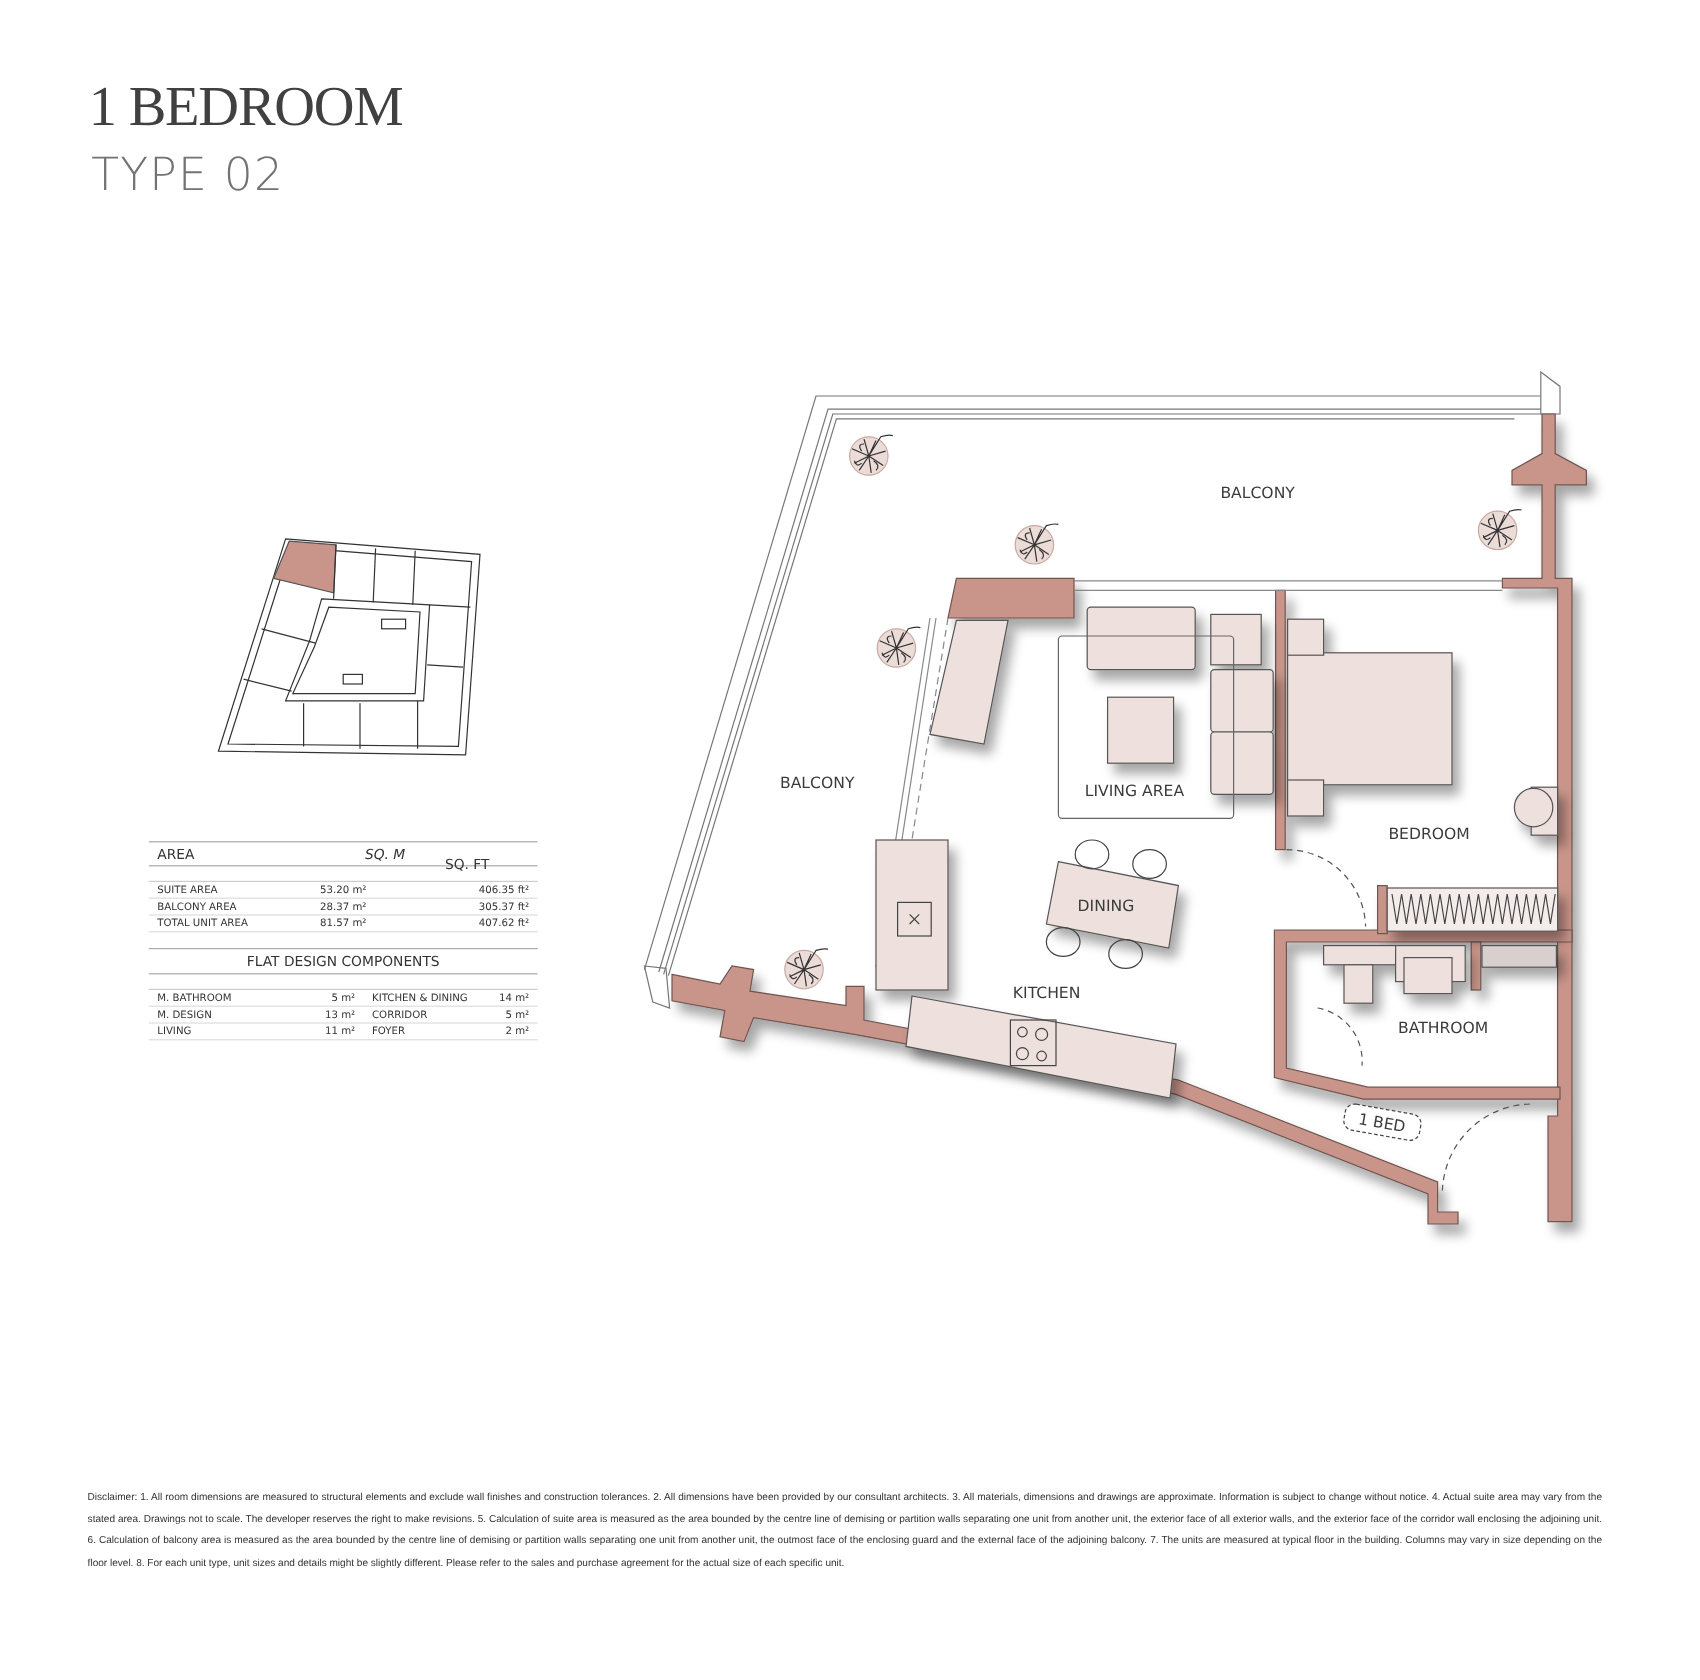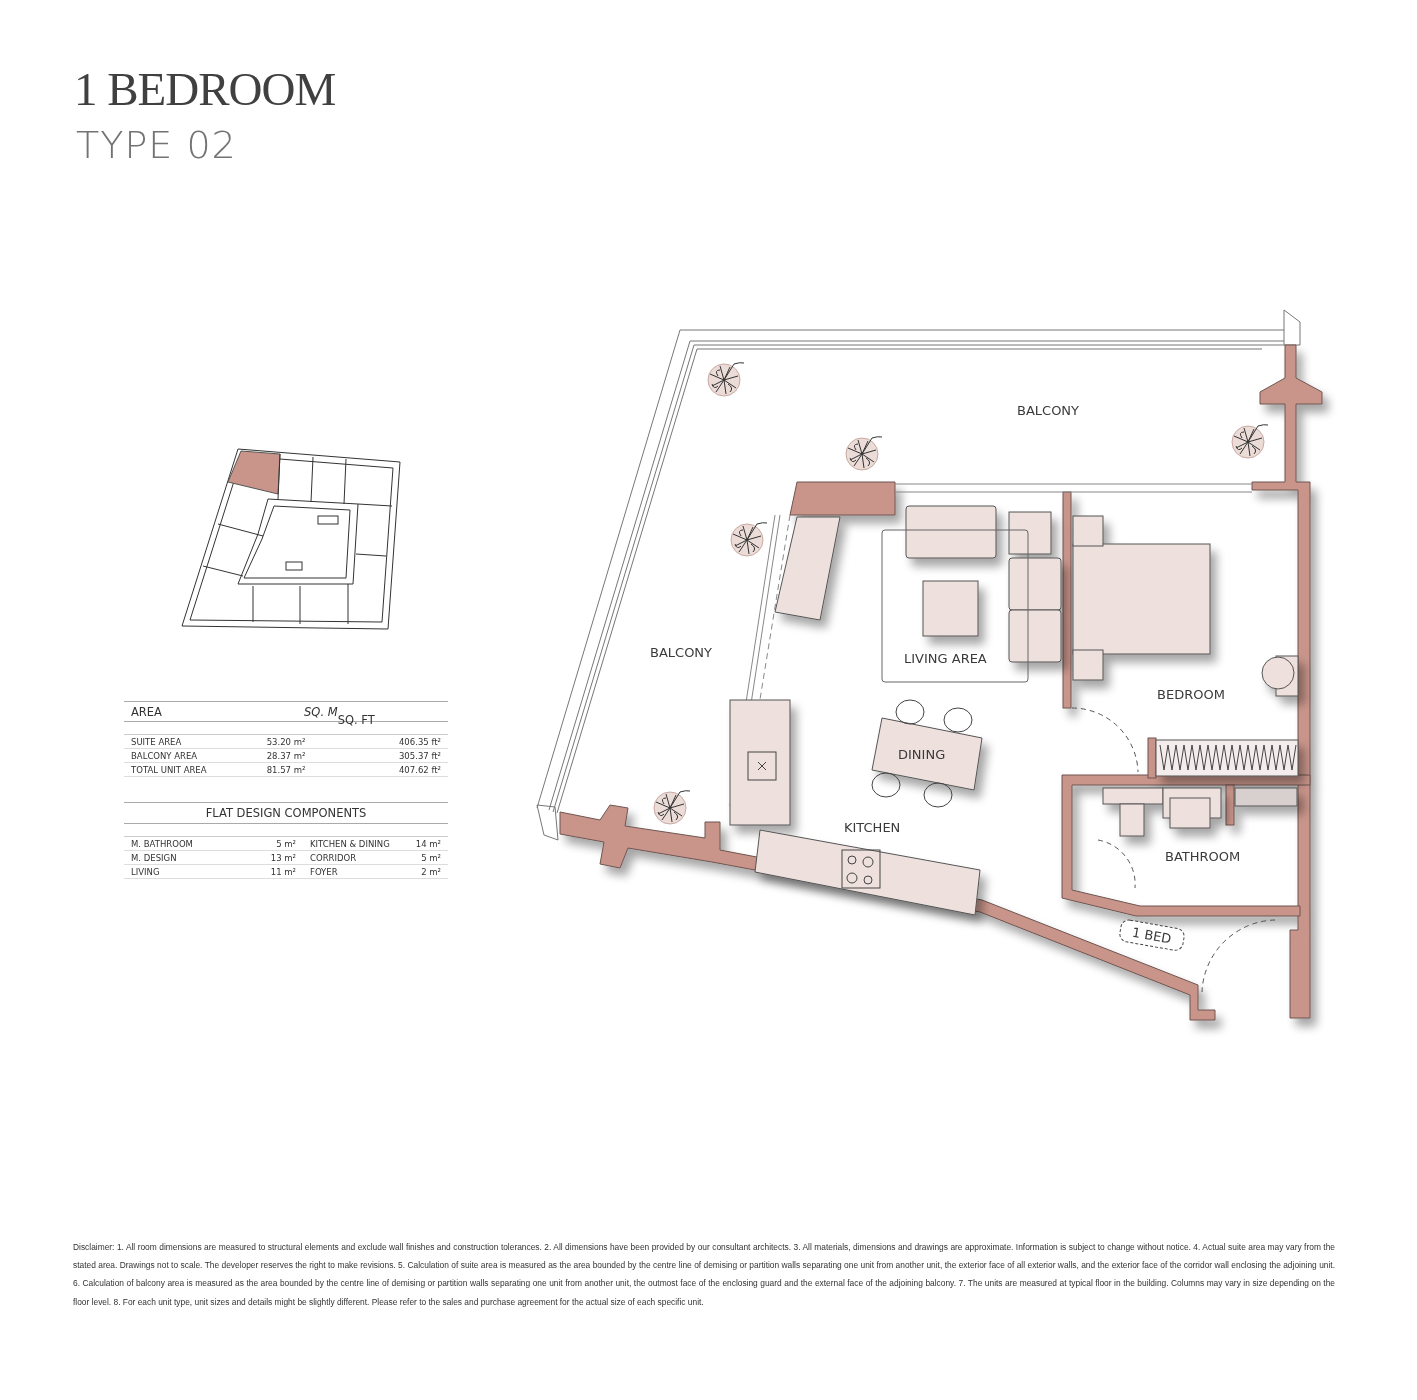--- a/index.html
+++ b/index.html
@@ -11,31 +11,31 @@
              font-size: 38px; letter-spacing: 1px; color: #737373; line-height: 1; font-weight: 300; }
 
   .keyplan { position: absolute; left: 178px; top: 444px; width: 230px; height: 190px; }
 
   .tbl { position: absolute; left: 124px; width: 324px; font-family: "DejaVu Sans", sans-serif; color: #333; }
   .area-tbl { top: 701px; }
   .tbl .hdr { display: flex; border-top: 1px solid #aaa; border-bottom: 1px solid #aaa; height: 19px;
               align-items: center; font-size: 11.5px; padding: 0 7px; }
   .tbl .hdr span { flex: 1; }
   .tbl .hdr span.c2 { text-align: right; font-style: italic; }
-  .tbl .hdr span.c3 { text-align: left; margin-top: 16px; }
+  .tbl .hdr span.c3 { text-align: center; margin-top: 16px; }
   .tbl .gap { height: 12px; border-bottom: 1px solid #ccc; }
   .tbl .row { display: flex; height: 13px; align-items: center; font-size: 8.5px; padding: 0 7px;
               border-bottom: 1px solid #ddd; }
   .tbl .row span { flex: 1; }
   .tbl .row span.c2 { text-align: center; }
   .tbl .row span.c3 { text-align: right; }
 
   .comp-tbl { top: 790px; }
   .comp-tbl .ctitle { border-top: 1px solid #aaa; border-bottom: 1px solid #aaa; height: 20px;
-                      display: flex; align-items: center; justify-content: center; font-size: 11.5px; margin-top: 12px; }
+                      display: flex; align-items: center; justify-content: center; font-size: 11.5px; }
   .comp-tbl .row span.n1 { flex: 0 0 120px; }
   .comp-tbl .row span.v1 { flex: 0 0 45px; text-align: right; }
   .comp-tbl .row span.n2 { flex: 1; padding-left: 14px; }
   .comp-tbl .row span.v2 { flex: 0 0 40px; text-align: right; }
 
   .plan { position: absolute; left: 520px; top: 300px; width: 830px; height: 740px; }
 
   .disclaimer { position: absolute; left: 73px; top: 1238px; width: 1262px;
                 font-family: "Liberation Sans", sans-serif; font-size: 8.4px; line-height: 18.2px;
                 color: #333; text-align: justify; text-align-last: left; }

